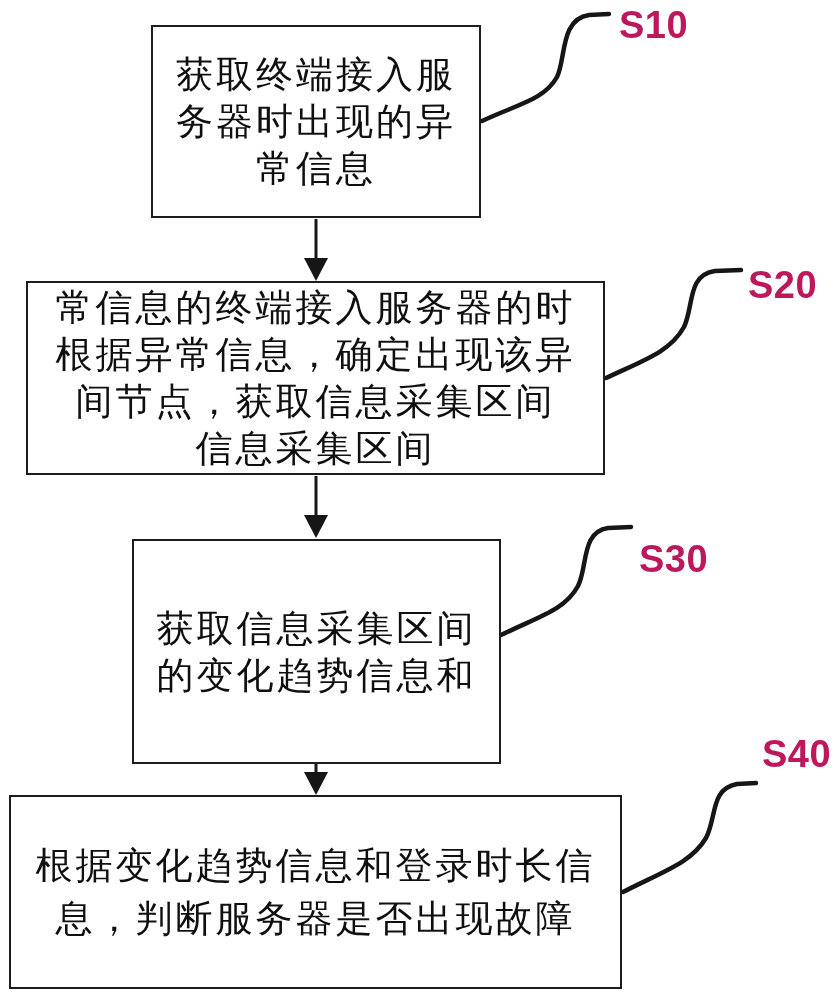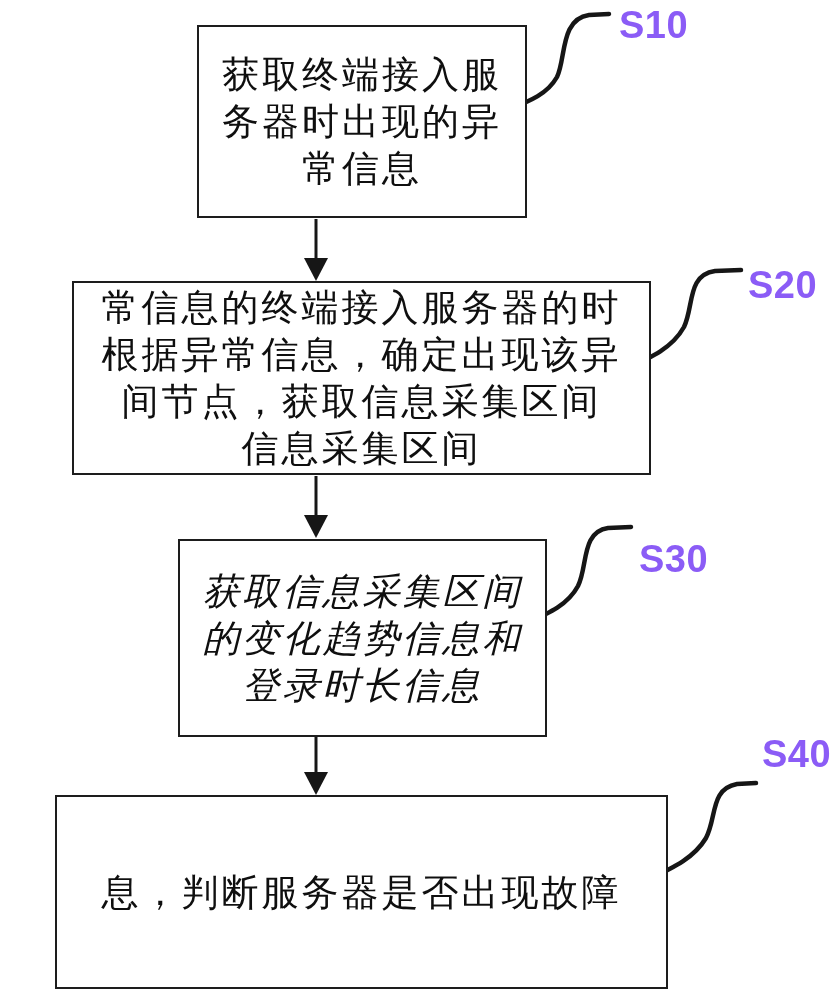--- a/index.html
+++ b/index.html
@@ -45,36 +45,35 @@
     background: #ffffff;
     display: flex;
     flex-direction: column;
     justify-content: center;
     align-items: center;
     text-align: center;
     color: #0f0f0f;
     font-size: 37px;
     letter-spacing: 3px;
     line-height: 47px;
-    margin-left: 46px;
   }
   .step-box .txt-line {
     white-space: nowrap;
   }
   #box-s10 { left: 151px; top: 25px;  width: 330px; height: 193px; }
   #box-s20 { left: 26px;  top: 281px; width: 579px; height: 194px; }
-  #box-s30 { left: 132px; top: 539px; width: 369px; height: 198px; font-style: italic; }
+  #box-s30 { left: 132px; top: 539px; width: 369px; height: 225px; }
   #box-s40 { left: 9px;   top: 795px; width: 613px; height: 194px; line-height: 53px; }
   .step-label {
     position: absolute;
     font-family: "Liberation Sans", "DejaVu Sans", sans-serif;
     font-weight: 600;
     font-size: 38px;
     line-height: 1;
-    color: #8b5cf6;
+    color: #be185d;
     letter-spacing: 0.5px;
   }
   #label-s10 { left: 619px; top: 6px;   }
   #label-s20 { left: 748px; top: 266px; }
   #label-s30 { left: 639px; top: 526px; margin-top: 14px; }
   #label-s40 { left: 762px; top: 735px; }
 </style>
 </head>
 <body>
 
@@ -110,24 +109,24 @@
   <div class="step-box" id="box-s20">
     <div class="txt-line">常信息的终端接入服务器的时</div>
     <div class="txt-line">根据异常信息，确定出现该异</div>
     <div class="txt-line">间节点，获取信息采集区间</div>
     <div class="txt-line">信息采集区间</div>
   </div>
 
   <div class="step-box" id="box-s30">
     <div class="txt-line">获取信息采集区间</div>
     <div class="txt-line">的变化趋势信息和</div>
-    <div class="txt-line">登录时长信息</div>
   </div>
 
   <div class="step-box" id="box-s40">
+    <div class="txt-line">根据变化趋势信息和登录时长信</div>
     <div class="txt-line">息，判断服务器是否出现故障</div>
   </div>
 
   <div class="step-label" id="label-s10">S10</div>
   <div class="step-label" id="label-s20">S20</div>
   <div class="step-label" id="label-s30">S30</div>
   <div class="step-label" id="label-s40">S40</div>
 
 </div>
 

